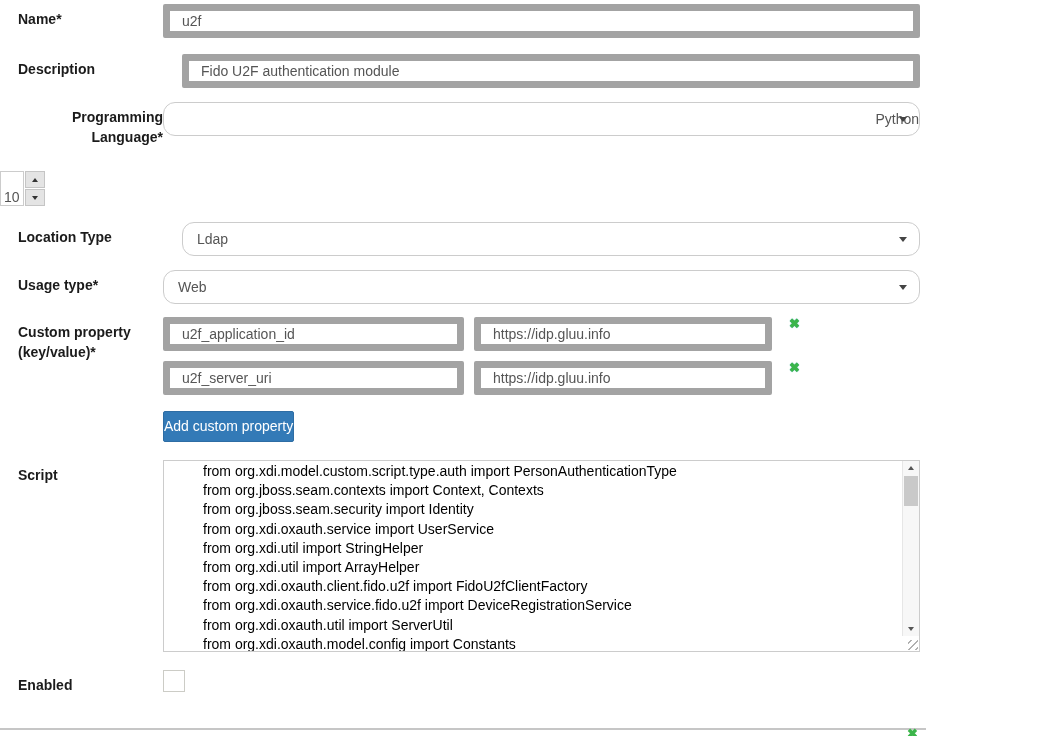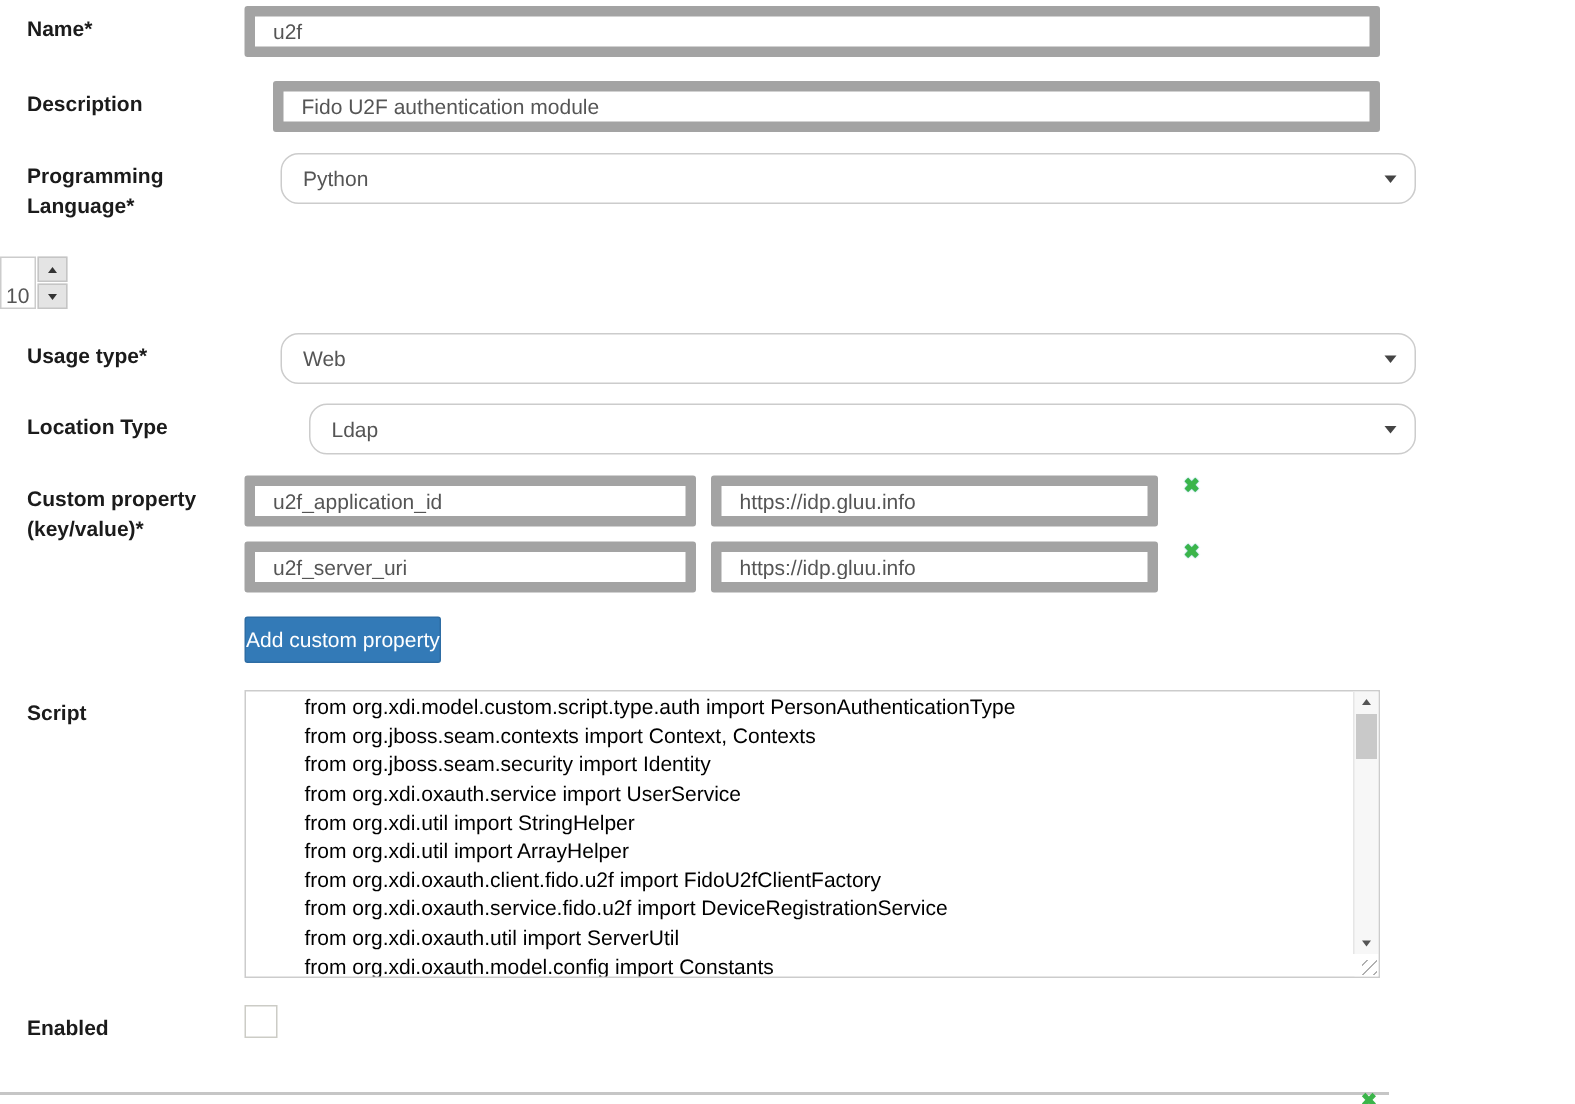--- a/index.html
+++ b/index.html
@@ -22,21 +22,21 @@
     display: block; width: 100%; height: 34px;
     border: 7px solid #a3a3a3; border-radius: 2px;
     padding: 6px 12px; font-size: 14px; color: #555;
     font-family: "Liberation Sans", sans-serif;
     outline: none; background: #fff;
   }
 
   .fake-select {
     position: relative; width: 100%; height: 34px;
     border: 1px solid #ccc; border-radius: 12px; background: #fff;
-    line-height: 32px; padding-left: 14px; color: #555; cursor: default; margin-left: 24px;
+    line-height: 32px; padding-left: 14px; color: #555; cursor: default;
   }
   .caret-down {
     position: absolute; right: 12px; top: 14px; width: 0; height: 0;
     border-left: 4px solid transparent; border-right: 4px solid transparent;
     border-top: 5px solid #444;
   }
 
   
   .spinner { display: inline-flex; height: 35px; }
   .spinner-input {
@@ -106,21 +106,21 @@
   .divider { border-top: 2px solid #c6c6c6; margin-top: 33px; }
   .bottom-cross {
     position: absolute; right: 8px; top: 727px;
     color: #3bb54a; font-weight: bold; font-size: 13px; line-height: 13px;
     cursor: pointer; user-select: none;
   }
 
   
   .mb16 { margin-bottom: 16px; }
   .mb14 { margin-bottom: 14px; gap: 19px; }
-  .mb24 { margin-bottom: 24px; }
+  .mb24 { margin-bottom: 24px; text-align: right; }
   .mb13 { margin-bottom: 13px; }
   .mb18 { margin-bottom: 18px; }
 </style>
 </head>
 <body>
 
 <div class="page">
 
   <div class="row mb16">
     <div class="label-col">Name*</div>
@@ -155,35 +155,35 @@
             <span class="arrow-up"></span>
           </span>
           <span class="spin-btn">
             <span class="arrow-dn"></span>
           </span>
         </span>
       </span>
     </div>
   </div>
 
+  <div class="row mb14">
+    <div class="label-col">Location Type</div>
+    <div class="field-col">
+      <div class="fake-select">
+        <span>Ldap</span>
+        <span class="caret-down"></span>
+      </div>
+    </div>
+  </div>
+
   <div class="row mb13">
     <div class="label-col">Usage type*</div>
     <div class="field-col">
       <div class="fake-select">
         <span>Web</span>
-        <span class="caret-down"></span>
-      </div>
-    </div>
-  </div>
-
-  <div class="row mb14">
-    <div class="label-col">Location Type</div>
-    <div class="field-col">
-      <div class="fake-select">
-        <span>Ldap</span>
         <span class="caret-down"></span>
       </div>
     </div>
   </div>
 
   <div class="row mb18">
     <div class="label-col">Custom property (key/value)*</div>
     <div class="field-col">
       <div class="cp-row">
         <input class="text-input cp-key" type="text" value="u2f_application_id" style="">

